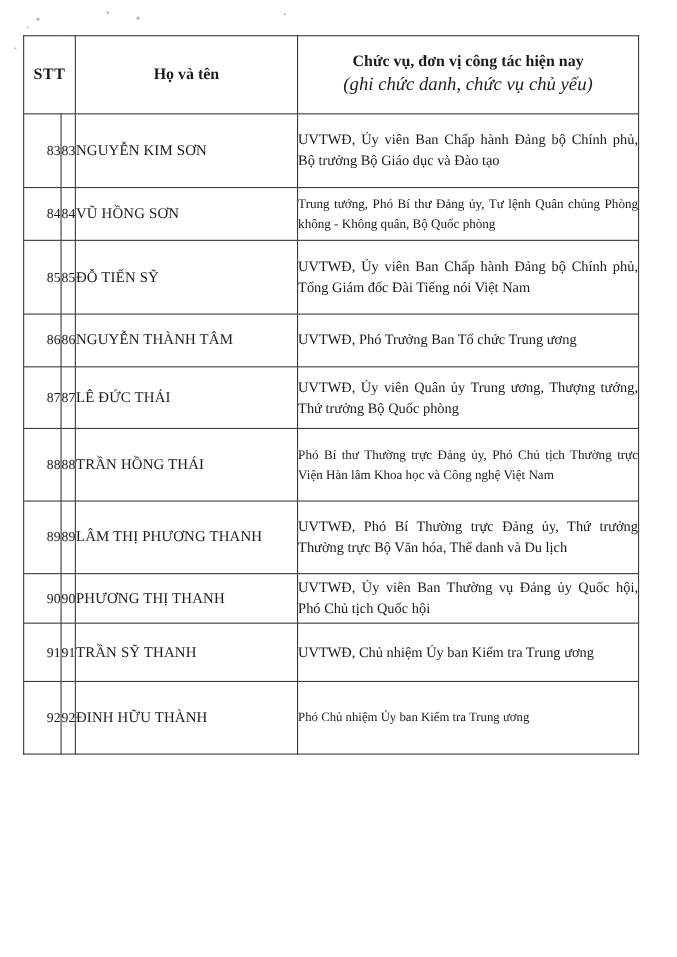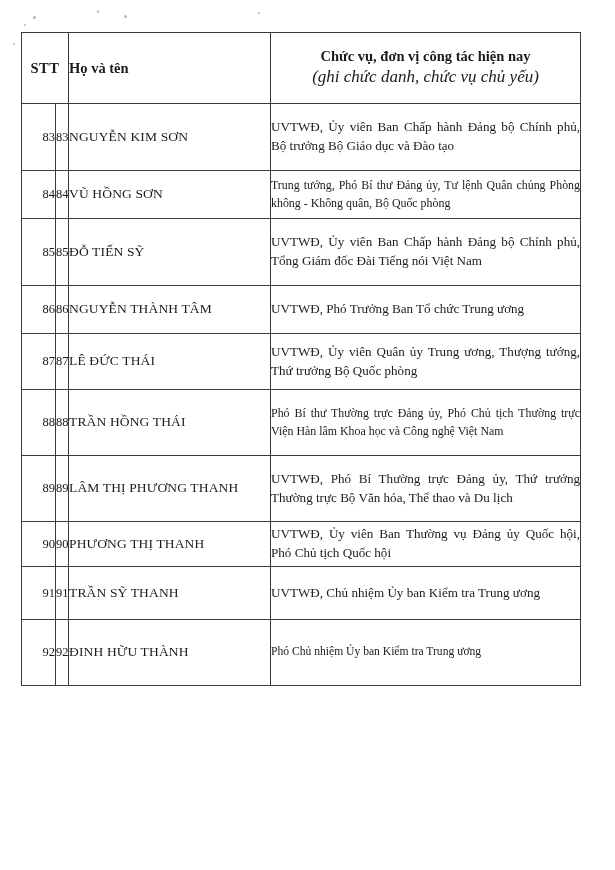--- a/index.html
+++ b/index.html
@@ -46,21 +46,21 @@
   
   tr.head-row td { height: 70px; }
 
   .hd-stt {
     text-align: center;
     font-weight: bold;
     font-size: 14.5px;
     letter-spacing: 0.5px;
   }
   .hd-name {
-    text-align: left;
+    text-align: center;
     font-weight: bold;
     font-size: 14.5px;
   }
   .hd-role {
     text-align: center;
     padding: 0 6px;
     margin-top: 12px;
   }
   .hd-role .line1 {
     font-weight: bold;
@@ -168,21 +168,21 @@
         <td class="num" style="height:65px;">88</td>
         <td class="num">88</td>
         <td class="name">TRẦN HỒNG THÁI</td>
         <td class="role narrow">Phó Bí thư Thường trực Đảng ủy, Phó Chủ tịch Thường trực Viện Hàn lâm Khoa học và Công nghệ Việt Nam</td>
       </tr>
 
       <tr>
         <td class="num" style="height:65px;">89</td>
         <td class="num">89</td>
         <td class="name">LÂM THỊ PHƯƠNG THANH</td>
-        <td class="role wide">UVTWĐ, Phó Bí Thường trực Đảng ủy, Thứ trưởng Thường trực Bộ Văn hóa, Thể thao và Du lịch</td>
+        <td class="role wide">UVTWĐ, Phó Bí Thường trực Đảng ủy, Thứ trưởng Thường trực Bộ Văn hóa, Thể danh và Du lịch</td>
       </tr>
 
       <tr>
         <td class="num" style="height:44px;">90</td>
         <td class="num">90</td>
         <td class="name">PHƯƠNG THỊ THANH</td>
         <td class="role wide">UVTWĐ, Ủy viên Ban Thường vụ Đảng ủy Quốc hội, Phó Chủ tịch Quốc hội</td>
       </tr>
 
       <tr>

